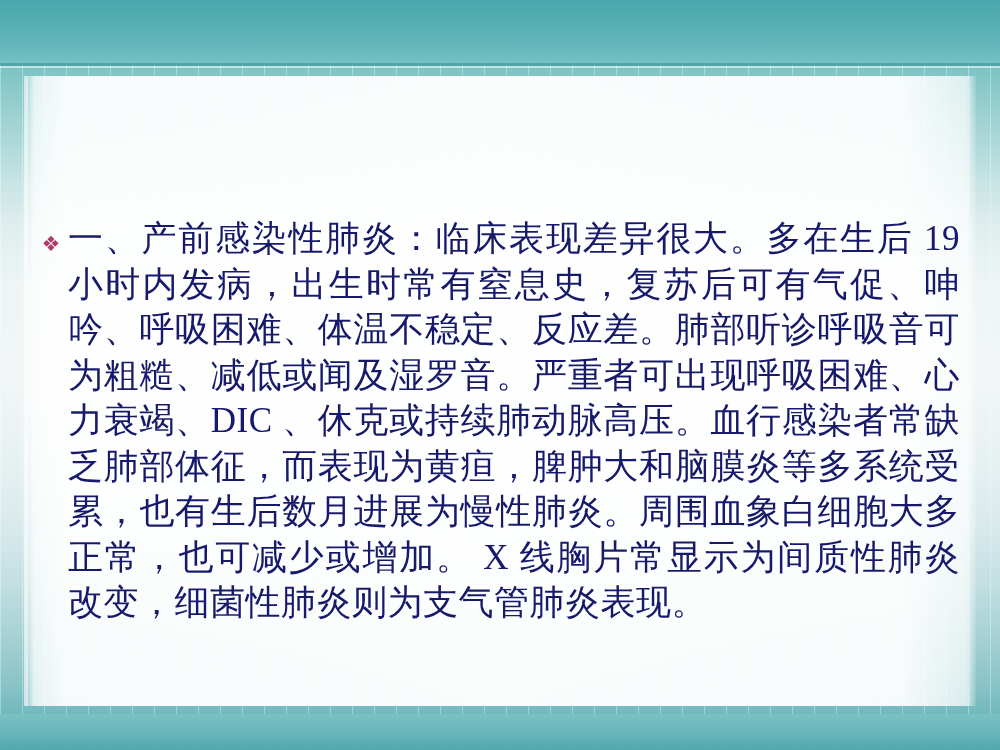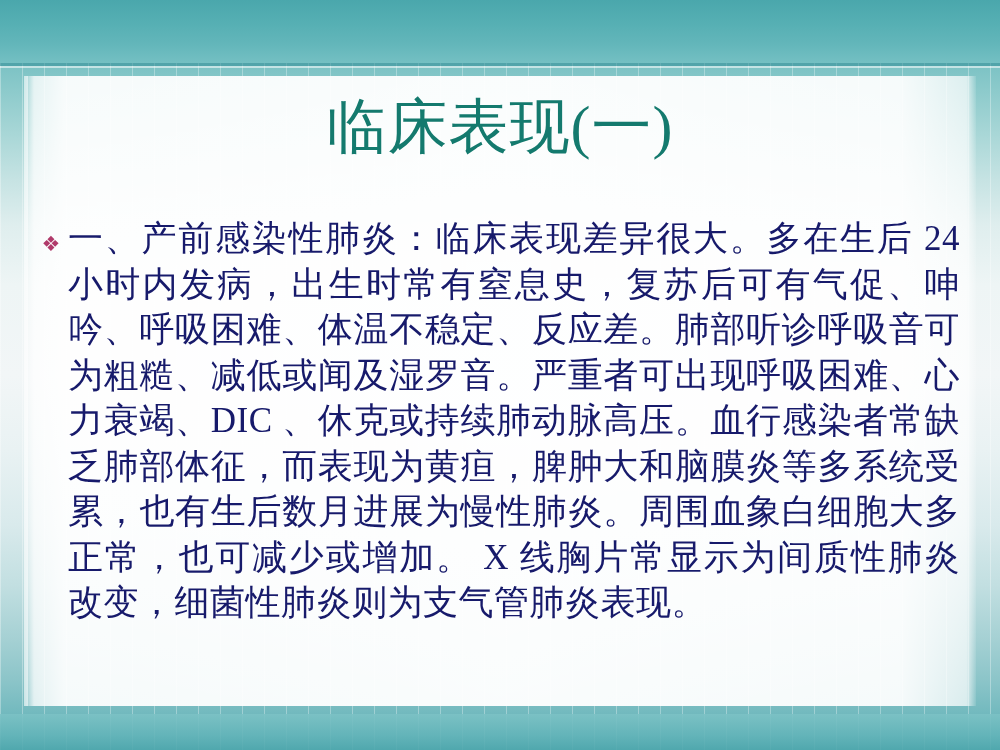--- a/index.html
+++ b/index.html
@@ -159,19 +159,18 @@
 <div class="slide">
   <div class="grid-lines"></div>
   <div class="top-band"></div>
   <div class="top-band-line"></div>
   <div class="top-band-line2"></div>
   <div class="bottom-band"></div>
 
   <div class="content-panel"></div>
   <div class="panel-left-edge"></div>
 
-  <div class="title">临床表现(一)</div>
 
   <div class="bullet-row">
     <div class="bullet-marker">❖</div>
-    <div class="body-text">一、产前感染性肺炎：临床表现差异很大。多在生后 24 小时内发病，出生时常有窒息史，复苏后可有气促、呻吟、呼吸困难、体温不稳定、反应差。肺部听诊呼吸音可为粗糙、减低或闻及湿罗音。严重者可出现呼吸困难、心力衰竭、DIC 、休克或持续肺动脉高压。血行感染者常缺乏肺部体征，而表现为黄疸，脾肿大和脑膜炎等多系统受累，也有生后数月进展为慢性肺炎。周围血象白细胞大多正常，也可减少或增加。 X 线胸片常显示为间质性肺炎改变，细菌性肺炎则为支气管肺炎表现。</div>
+    <div class="body-text">一、产前感染性肺炎：临床表现差异很大。多在生后 19 小时内发病，出生时常有窒息史，复苏后可有气促、呻吟、呼吸困难、体温不稳定、反应差。肺部听诊呼吸音可为粗糙、减低或闻及湿罗音。严重者可出现呼吸困难、心力衰竭、DIC 、休克或持续肺动脉高压。血行感染者常缺乏肺部体征，而表现为黄疸，脾肿大和脑膜炎等多系统受累，也有生后数月进展为慢性肺炎。周围血象白细胞大多正常，也可减少或增加。 X 线胸片常显示为间质性肺炎改变，细菌性肺炎则为支气管肺炎表现。</div>
   </div>
 </div>
 
 </body></html>

